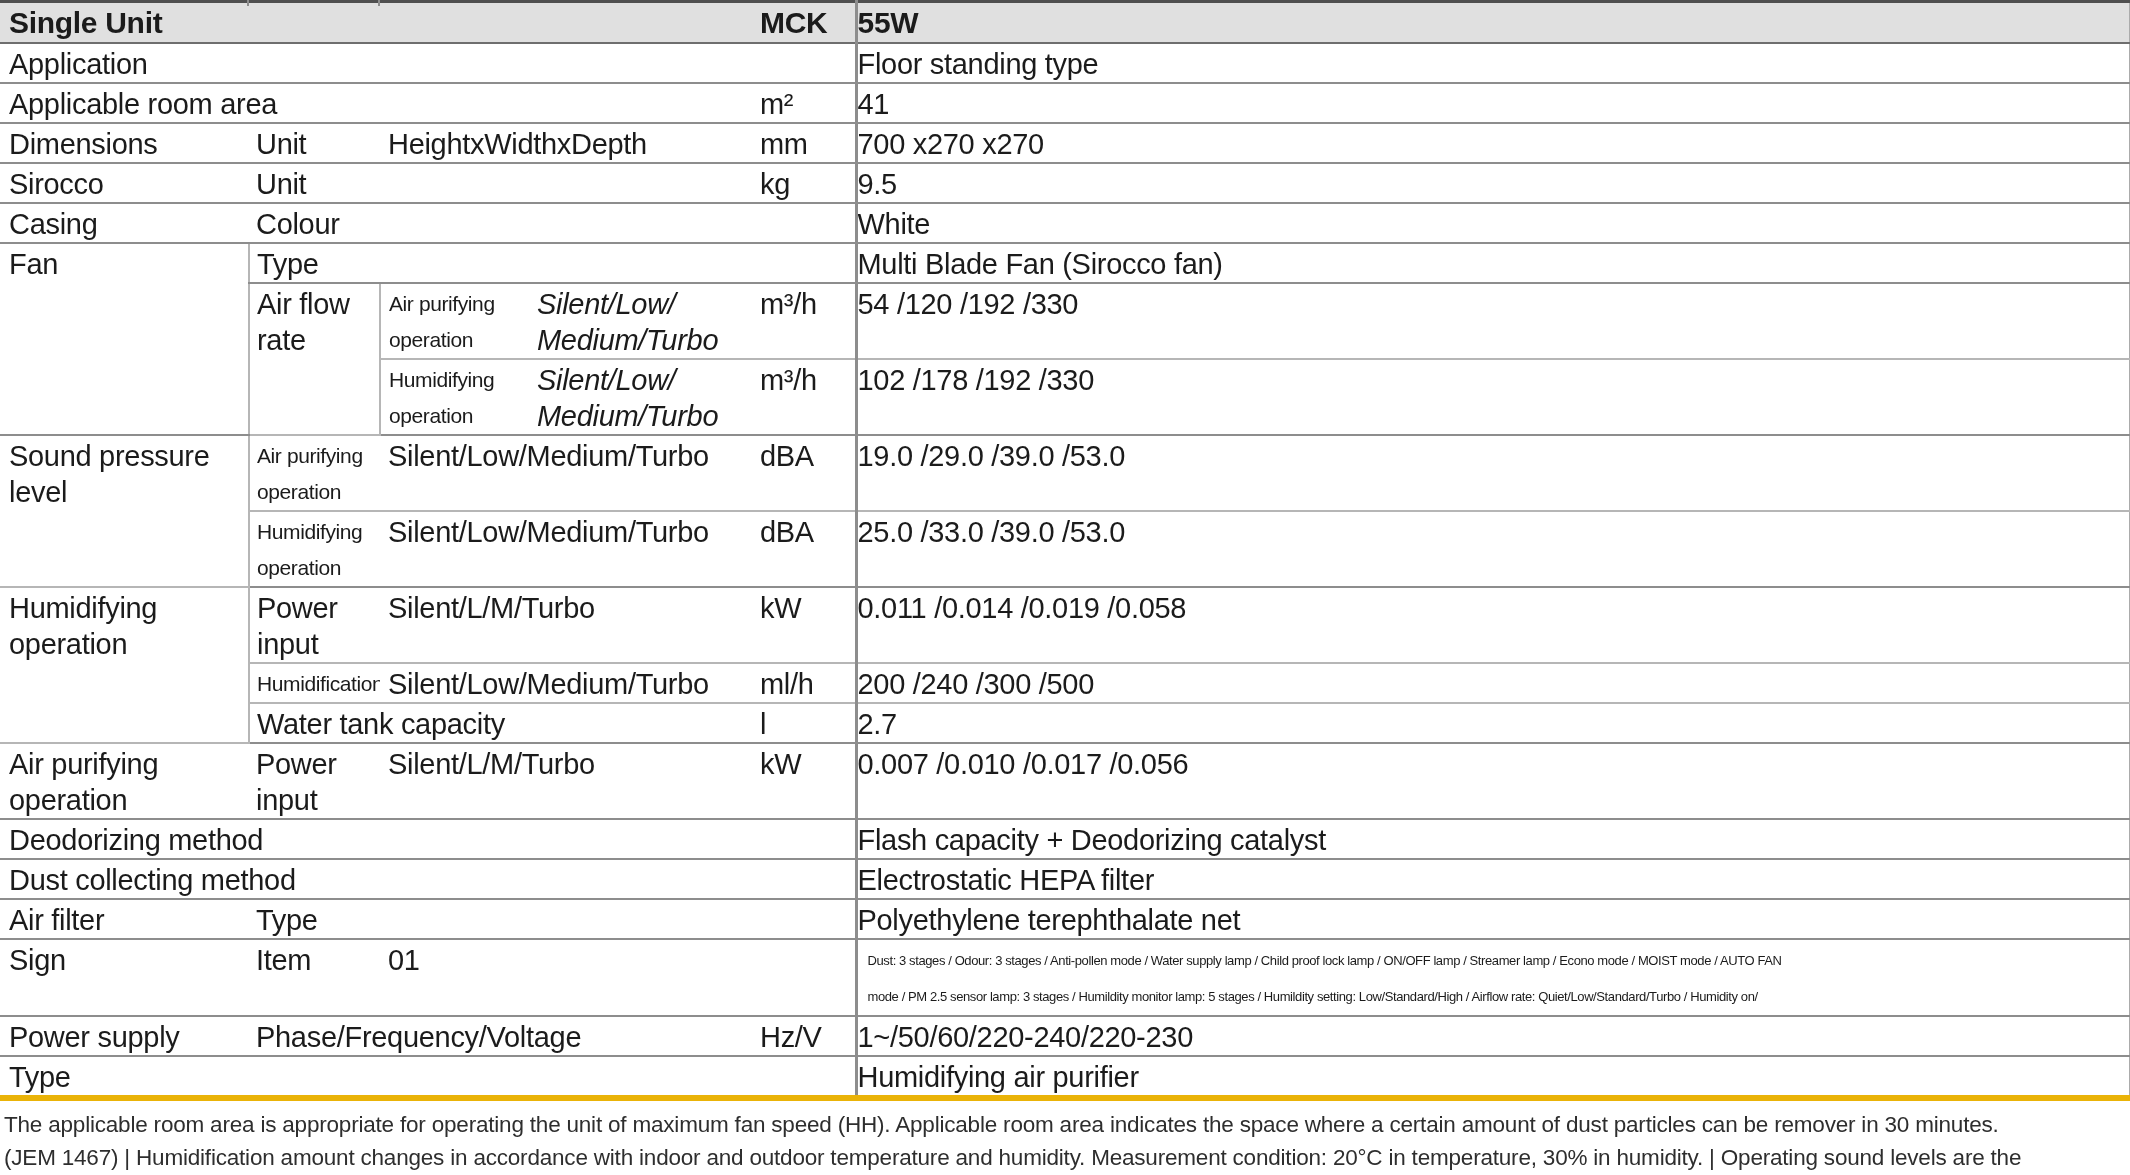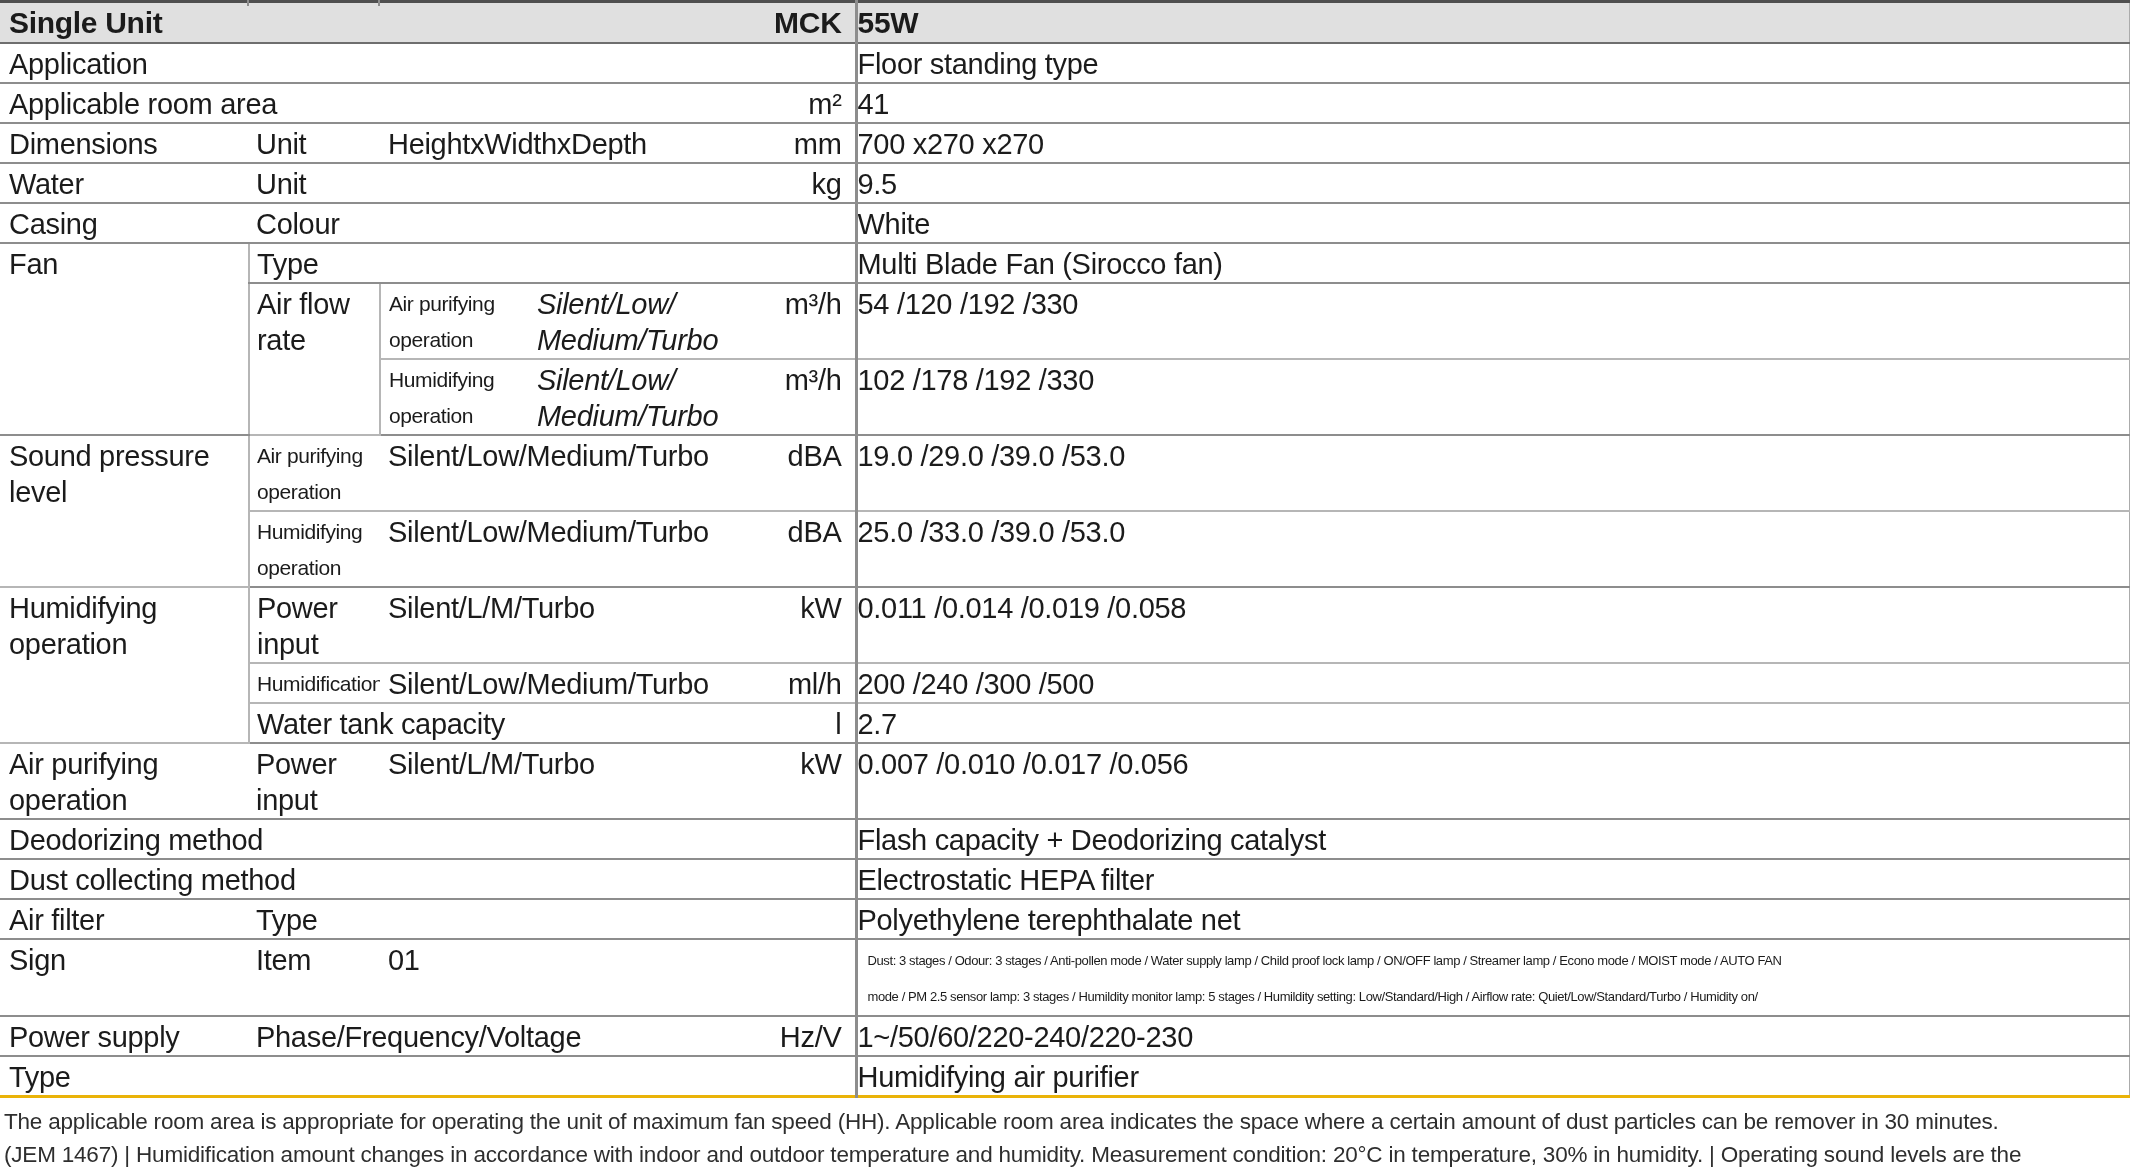--- a/index.html
+++ b/index.html
@@ -5,33 +5,33 @@
   html,body{margin:0;padding:0;background:#fff;}
   body{
     width:2130px;height:1175px;overflow:hidden;
     font-family:"Liberation Sans",sans-serif;
     color:#1b1b1b;letter-spacing:-0.3px;
     position:relative;
   }
   table.spec{
     border-collapse:collapse;table-layout:fixed;width:2130px;
     border-top:3px solid #4f4f4f;border-right:2px solid #ababab;
-    border-bottom:3px solid #eab308;
+    border-bottom:6px solid #eab308;
   }
   td{
     vertical-align:top;padding:2px 0 0 0;margin:0;
     font-size:29px;line-height:36px;
     border-bottom:2px solid #8d8d8d;
     overflow:hidden;white-space:nowrap;
   }
   tr.sub>td{border-bottom:2px solid #b6b6b6;}
   td.pl{padding-left:9px;}
   td.plb{padding-left:7px;margin-top:32px;}
   td.plc{padding-left:8px;}
-  td.unit{text-align:right;padding-right:13px;}
+  td.unit{text-align:left;padding-right:13px;}
   td.val{border-left:3px solid #8d8d8d;}
   td.vb{border-left:2px solid #b6b6b6;}
   td.wrap{white-space:normal;}
   td.pre{white-space:pre-line;font-style:italic;}
   .smalltxt{font-size:21px;letter-spacing:-0.4px;}
   tr.hdr>td{
     background:#e0e0e0;font-weight:bold;font-size:30px;
     border-bottom:2px solid #6e6e6e;
   }
   td.signval{
@@ -80,21 +80,21 @@
 
   <tr style="height:38px">
     <td class="pl">Dimensions</td>
     <td class="plb">Unit</td>
     <td class="plc" colspan="2">HeightxWidthxDepth</td>
     <td class="unit">mm</td>
     <td class="val">700 x270 x270</td>
   </tr>
 
   <tr style="height:38px">
-    <td class="pl">Water</td>
+    <td class="pl">Sirocco</td>
     <td class="plb" colspan="3">Unit</td>
     <td class="unit">kg</td>
     <td class="val">9.5</td>
   </tr>
 
   <tr style="height:39px">
     <td class="pl">Casing</td>
     <td class="plb" colspan="4">Colour</td>
     <td class="val">White</td>
   </tr>

